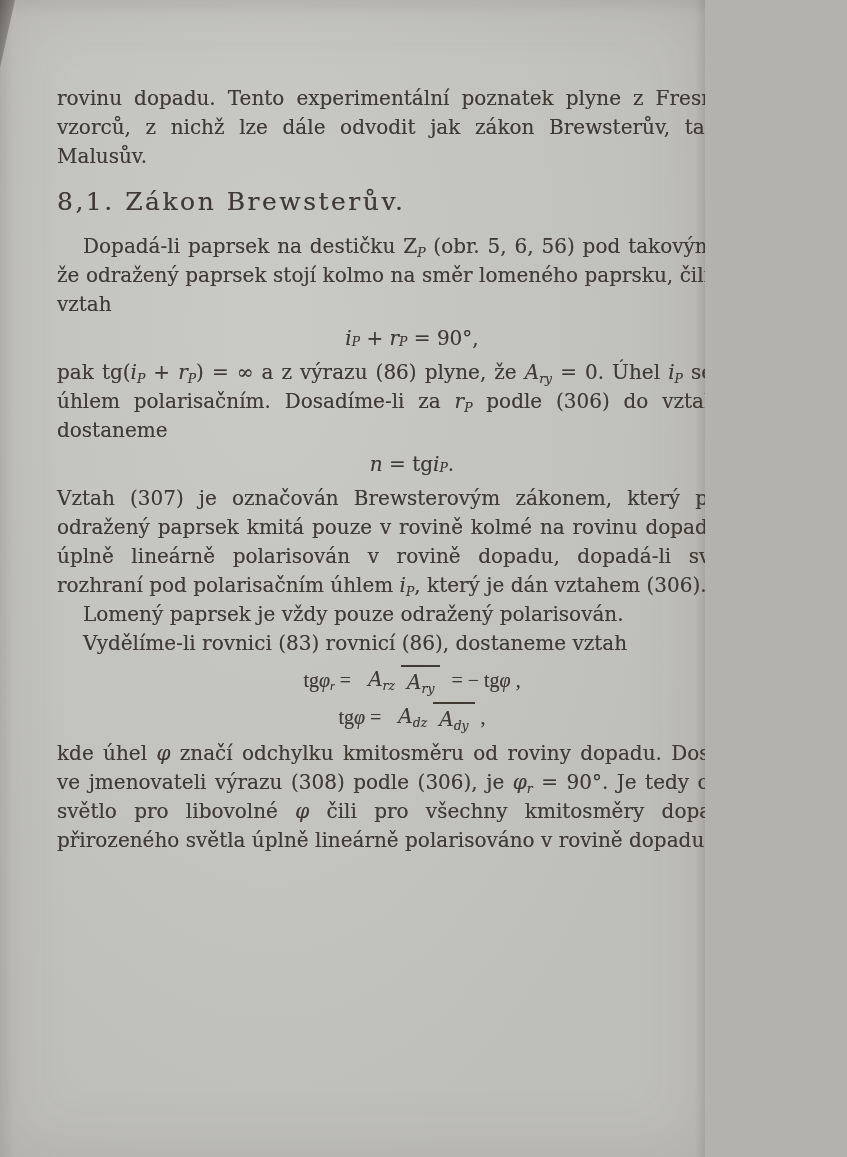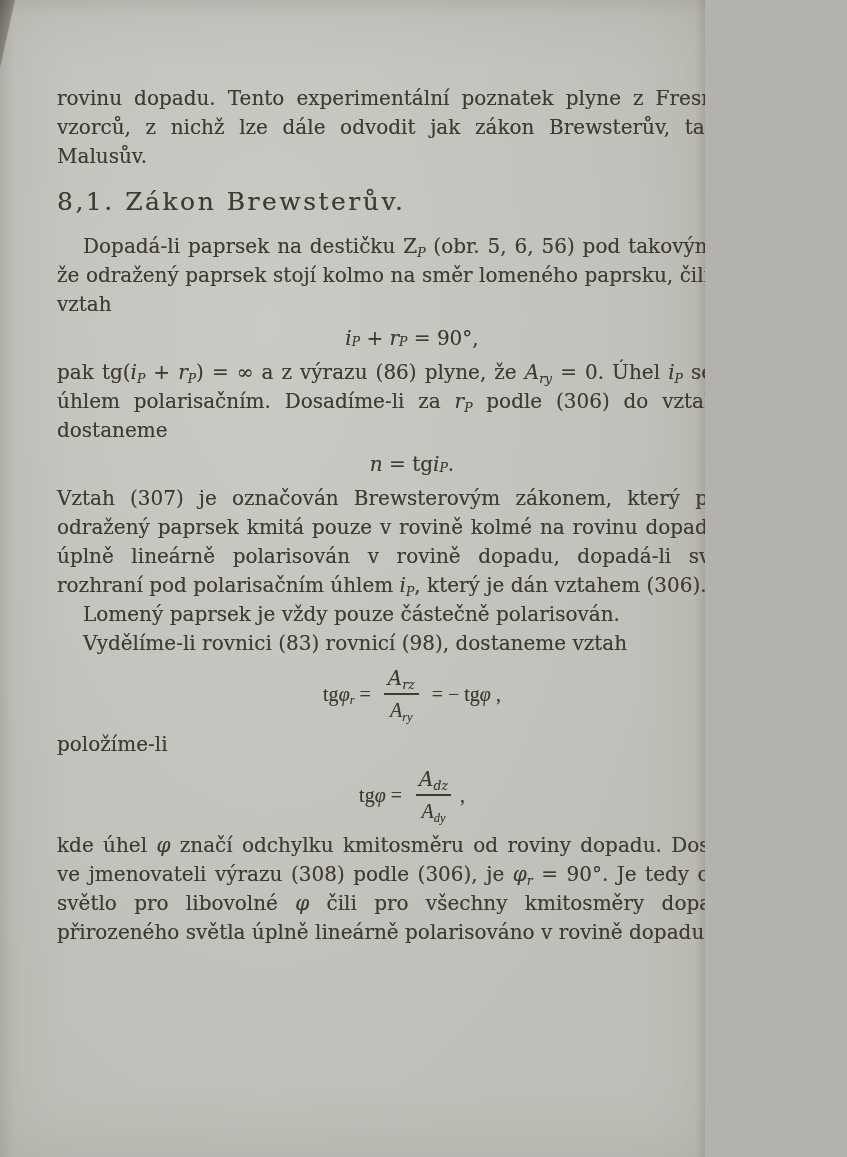--- a/index.html
+++ b/index.html
@@ -46,25 +46,25 @@
     margin:5px 24px 5px 0;
   }
   .eq-tall { margin:7px 24px 7px 0; }
   .eq-body { display:inline-flex; align-items:center; white-space:pre; }
   .seg { white-space:pre;font-family:Liberation Serif, serif; }
   .eq-num {
     position:absolute; right:-24px; top:50%;
     transform:translateY(-50%);
   }
   .frac {
-    display:inline-flex; flex-direction:column; align-items:center;
+    display:inline-flex; flex-direction:row; align-items:center;
     margin:0 6px; line-height:26px;
   }
   .fr-num { padding:0 6px 2px 6px; }
-  .fr-den { padding:2px 6px 0 6px; border-top:2px solid #3f3b33;font-family:Liberation Serif, serif; }
+  .fr-den { padding:2px 6px 0 6px; border-top:2px solid #3f3b33; }
   sub {
     font-size:0.62em; line-height:1;
     vertical-align:baseline; position:relative; top:0.3em;
   }
   .it { font-style:italic; }
   .page-number {
     position:absolute; left:57px; top:1076px; width:734px;
     text-align:right; font-size:14px;
     text-shadow:0 0 0.5px rgba(63,59,51,0.55);
   }
@@ -90,38 +90,37 @@
 
     <p class="para">pak tg(<span class="it">i</span><sub class="it">P</sub> + <span class="it">r</span><sub class="it">P</sub>) = ∞ a z výrazu (86) plyne, že <span class="it">A</span><sub class="it">ry</sub> = 0. Úhel <span class="it">i</span><sub class="it">P</sub> se nazývá úhlem polarisačním. Dosadíme-li za <span class="it">r</span><sub class="it">P</sub> podle (306) do vztahu (53), dostaneme</p>
 
     <div class="eq">
       <span class="eq-body"><span class="it">n</span> = tg<span class="it">i</span><sub class="it">P</sub>.</span>
       <span class="eq-num">(307)</span>
     </div>
 
     <p class="para">Vztah (307) je označován Brewsterovým zákonem, který praví, že odražený paprsek kmitá pouze v rovině kolmé na rovinu dopadu, čili je úplně lineárně polarisován v rovině dopadu, dopadá-li světlo na rozhraní pod polarisačním úhlem <span class="it">i</span><sub class="it">P</sub>, který je dán vztahem (306).</p>
 
-    <p class="para indent">Lomený paprsek je vždy pouze částečně polarisován.</p>
+    <p class="para indent">Lomený paprsek je vždy pouze odražený polarisován.</p>
 
-    <p class="para indent">Vydělíme-li rovnici (83) rovnicí (98), dostaneme vztah</p>
+    <p class="para indent">Vydělíme-li rovnici (83) rovnicí (86), dostaneme vztah</p>
 
     <div class="eq eq-tall">
       <span class="eq-body">
         <span class="seg">tg<span class="it">φ</span><sub class="it">r</sub> = </span>
         <span class="frac">
           <span class="fr-num"><span class="it">A</span><sub class="it">rz</sub></span>
           <span class="fr-den"><span class="it">A</span><sub class="it">ry</sub></span>
         </span>
         <span class="seg"> = − tg<span class="it">φ</span> </span>
         <span class="seg">,</span>
       </span>
       <span class="eq-num">(308)</span>
     </div>
 
-    <p class="para">položíme-li</p>
 
     <div class="eq eq-tall">
       <span class="eq-body">
         <span class="seg">tg<span class="it">φ</span> = </span>
         <span class="frac">
           <span class="fr-num"><span class="it">A</span><sub class="it">dz</sub></span>
           <span class="fr-den"><span class="it">A</span><sub class="it">dy</sub></span>
         </span>
         <span class="seg">,</span>
       </span>

